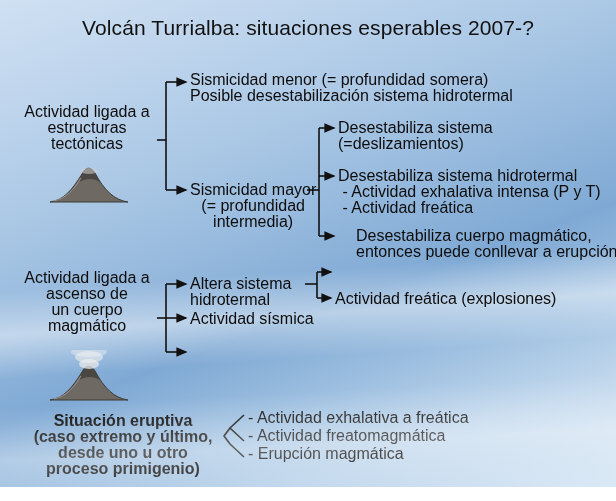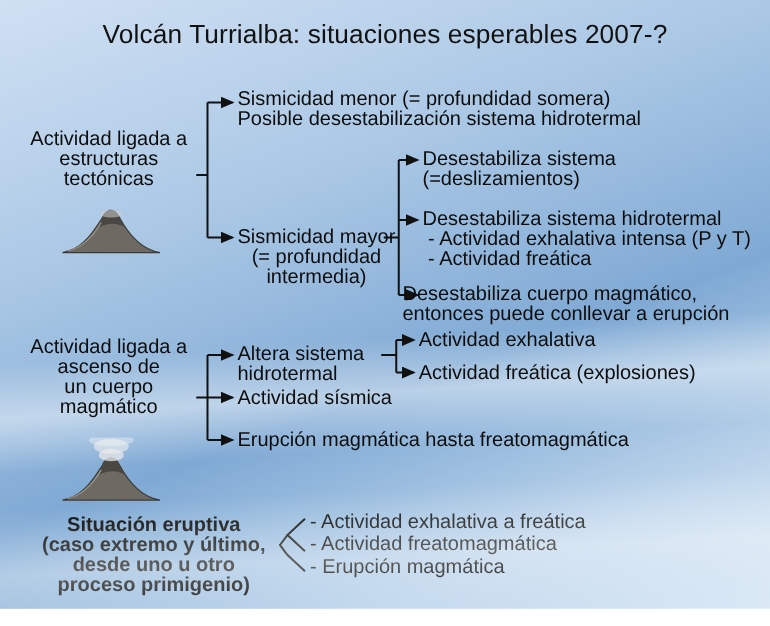--- a/index.html
+++ b/index.html
@@ -137,21 +137,21 @@
 (= profundidad
 intermedia)</div>
 
     <div class="txt" style="left:338px; top:120px;">Desestabiliza sistema
 (=deslizamientos)</div>
 
     <div class="txt" style="left:338px; top:168px;">Desestabiliza sistema hidrotermal
  - Actividad exhalativa intensa (P y T)
  - Actividad freática</div>
 
-    <div class="txt" style="left:322px; top:228px;">Desestabiliza cuerpo magmático,
+    <div class="txt" style="left:356px; top:228px;">Desestabiliza cuerpo magmático,
 entonces puede conllevar a erupción</div>
 
     <div class="txt center" style="left:14px; top:270px; width:146px;">Actividad ligada a
 ascenso de
 un cuerpo
 magmático</div>
 
     <svg class="volcano" style="left:48px; top:350px;" width="82" height="52" viewBox="0 0 82 52">
       <path d="M2,50 C16,48 24,38 34,22 C37,15 43,14 47,21 C56,38 66,48 80,50 Z" fill="#6e6a63" stroke="#3c3a36" stroke-width="1"></path>
       <path d="M34,22 C37,16 43,15 47,21 L52,30 C46,26 38,26 31,30 Z" fill="#4a4743"></path>
@@ -159,23 +159,21 @@
       <ellipse cx="41" cy="14" rx="10" ry="5" fill="#e8e8e8" opacity="0.75"></ellipse>
       <ellipse cx="41" cy="7" rx="14" ry="6" fill="#efefef" opacity="0.6"></ellipse>
       <ellipse cx="41" cy="2" rx="18" ry="5" fill="#f4f4f4" opacity="0.4"></ellipse>
     </svg>
 
     <div class="txt" style="left:190px; top:276px;">Altera sistema
 hidrotermal</div>
 
     <div class="txt" style="left:190px; top:311px;">Actividad sísmica</div>
 
-    <div class="txt" style="left:190px; top:345px;">Erupción magmática hasta freatomagmática</div>
 
-    <div class="txt" style="left:335px; top:265px;">Actividad exhalativa</div>
 
     <div class="txt" style="left:335px; top:291px;">Actividad freática (explosiones)</div>
 
     <div class="txt center bold" style="left:18px; top:413px; width:210px;">Situación eruptiva
 (caso extremo y último,
 desde uno u otro
 proceso primigenio)</div>
 
     <div class="txt" style="left:248px; top:410px;">- Actividad exhalativa a freática</div>
     <div class="txt" style="left:248px; top:428px;">- Actividad freatomagmática</div>

